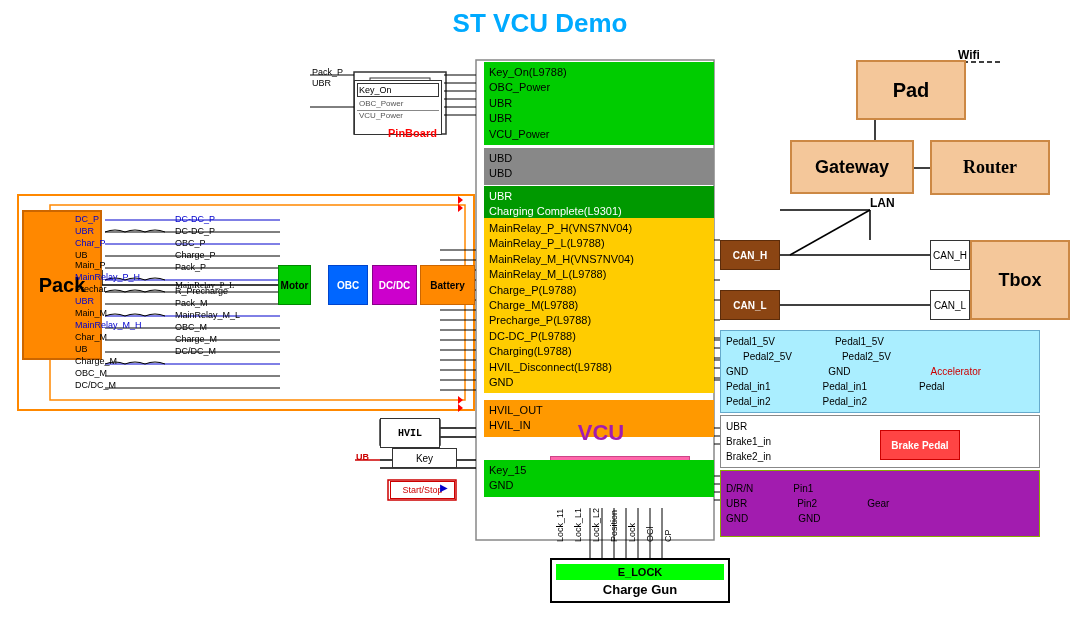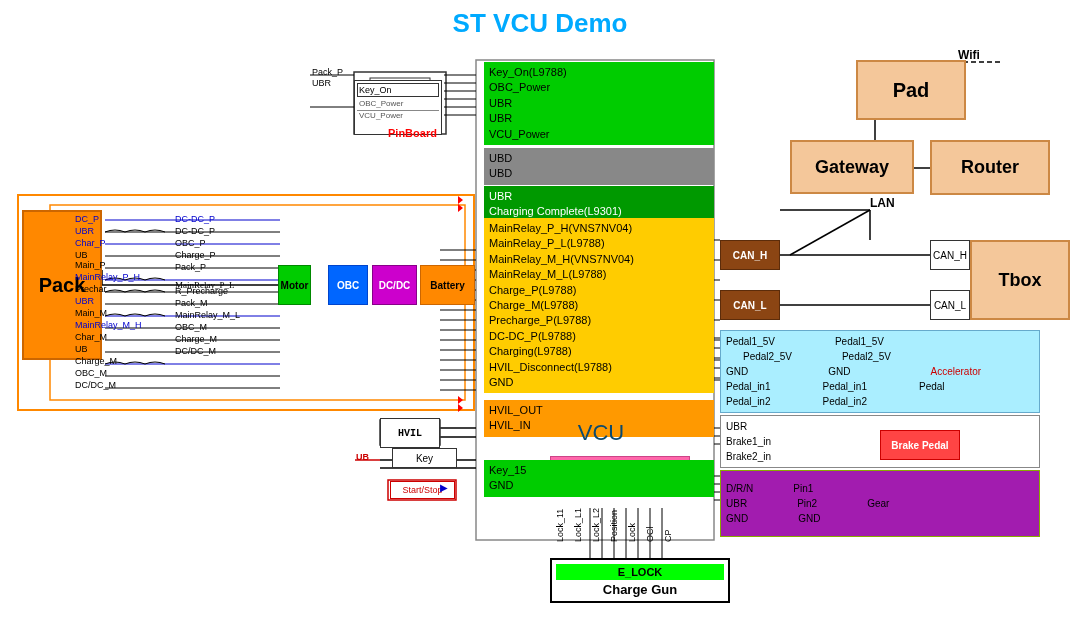--- a/index.html
+++ b/index.html
@@ -26,22 +26,22 @@
       color: #00aaff;
       white-space: nowrap;
     }
     .vcu-label {
       position: absolute;
       left: 476px;
       top: 420px;
       width: 250px;
       text-align: center;
       font-size: 22px;
-      font-weight: normal;
-      color: #0c4a6e;
+      font-weight: bold;
+      color: #a21caf;
     }
 
     
     .green-top {
       position: absolute;
       left: 484px;
       top: 62px;
       width: 230px;
       background: #00cc00;
       padding: 3px 5px;
@@ -277,20 +277,21 @@
       width: 120px;
       height: 55px;
       background: #f4c79a;
       border: 2px solid #cc8844;
       display: flex;
       align-items: center;
       justify-content: center;
       font-size: 18px;
       font-weight: bold;
       color: #000;
+      font-family: Liberation Serif, serif;
     }
 
     
     .tbox-block {
       position: absolute;
       left: 970px;
       top: 240px;
       width: 100px;
       height: 80px;
       background: #f4c79a;

